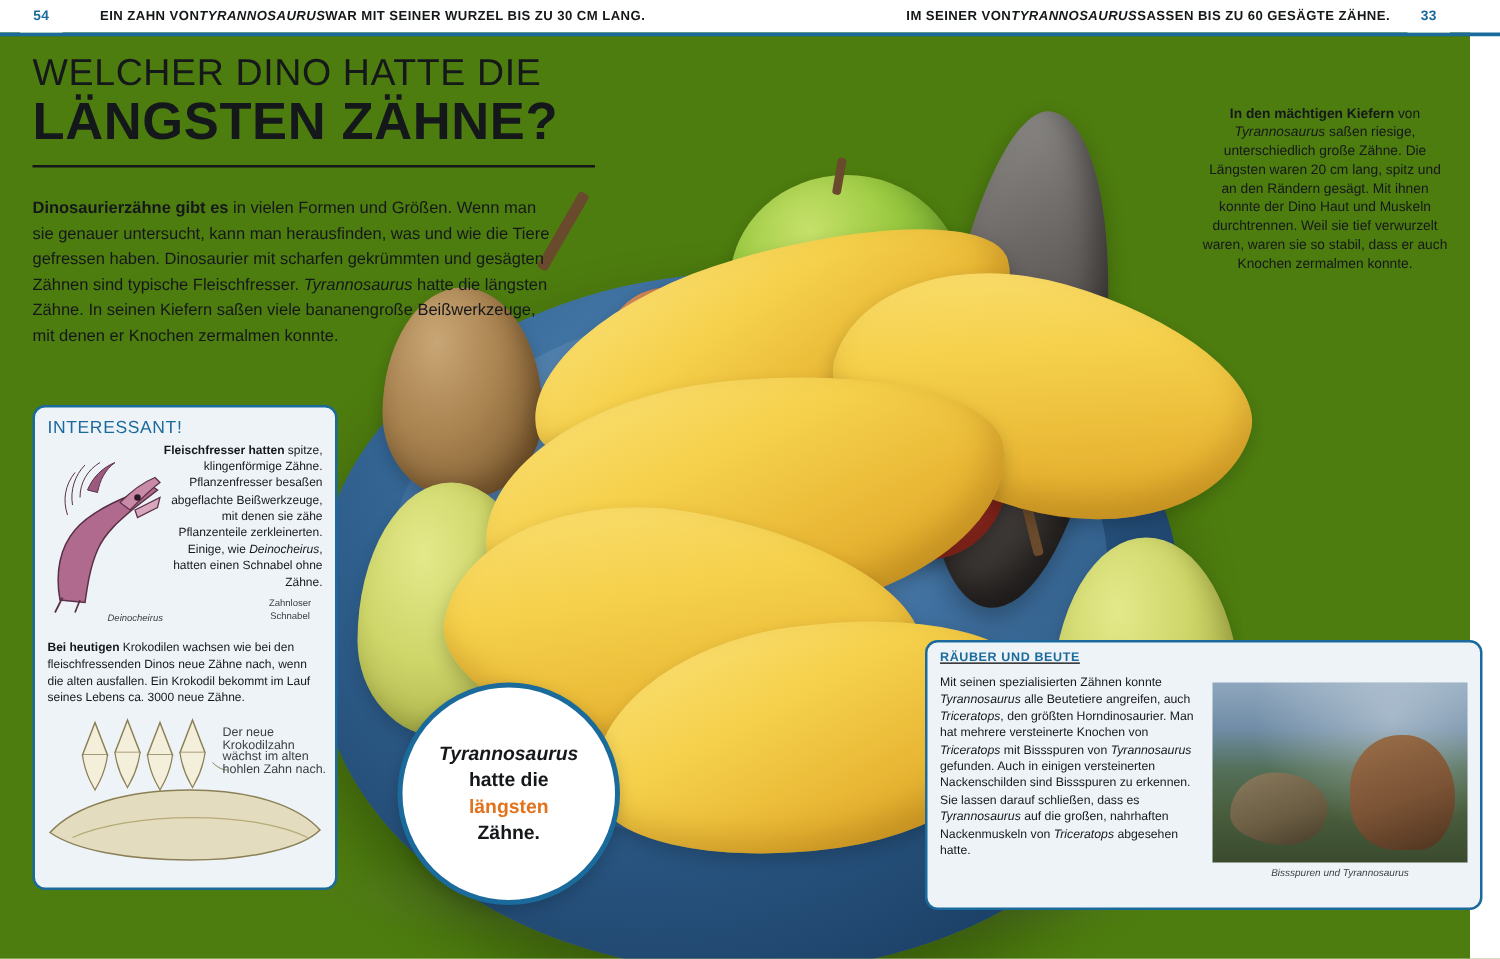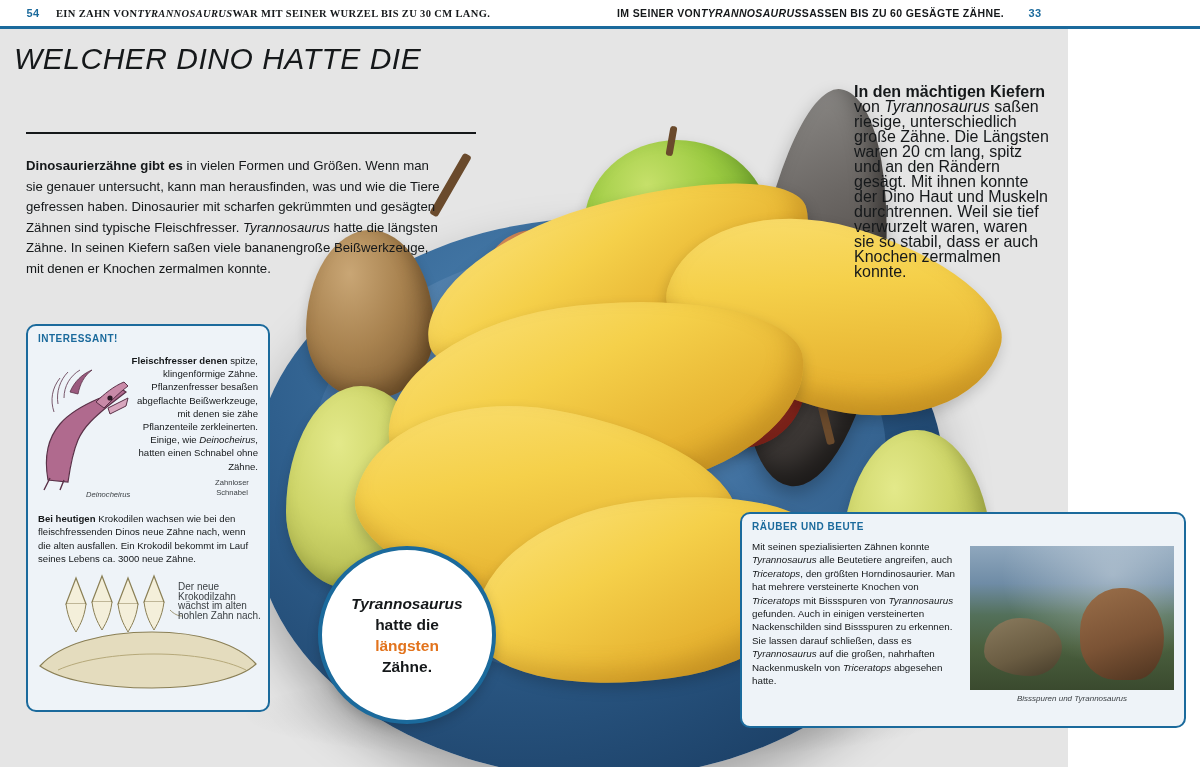--- a/index.html
+++ b/index.html
@@ -9,23 +9,23 @@
   body {
     width: 1200px;
     height: 767px;
     background: #ffffff;
     font-family: "Liberation Sans", sans-serif;
     overflow: hidden;
     position: relative;
   }
   .page {
     position: relative;
-    width: 1068px;
+    width: 1176px;
     height: 767px;
-    background: #e5e5e5;
+    background: #4d7c0f;
   }
 
   
   .runhead {
     position: absolute;
     top: 0;
     left: 0;
     width: 1200px;
     height: 26px;
     background: #ffffff;
@@ -52,41 +52,40 @@
     top: 0;
     height: 26px;
     display: flex;
     align-items: center;
     font-size: 10.5px;
     font-weight: bold;
     letter-spacing: 0.35px;
     color: #15181a;
     white-space: nowrap;
   }
-  .runtext-left { left: 56px; font-family: Liberation Serif, serif; }
+  .runtext-left { left: 80px; }
   .runtext-right { right: 64px; }
   .runtext i { font-style: italic; }
 
   .headrule {
     position: absolute;
     top: 26px;
     left: 0;
     width: 1200px;
     height: 3px;
     background: #1b6a9c;
   }
 
   
   .headline {
     position: absolute;
-    left: 14px;
+    left: 26px;
     top: 42px;
     width: 560px;
     color: #15181a;
-    font-style: italic;
   }
   .headline .l1 {
     font-size: 30px;
     letter-spacing: 0.5px;
     line-height: 34px;
     font-weight: normal;
   }
   .headline .l2 {
     font-size: 42px;
     line-height: 46px;
@@ -115,24 +114,24 @@
   }
   .intro b { font-weight: bold; }
   .intro i { font-style: italic; }
 
   
   .rightcol {
     position: absolute;
     right: 18px;
     top: 84px;
     width: 196px;
-    font-size: 16px;
+    font-size: 11px;
     line-height: 15px;
     color: #15181a;
-    text-align: left;
+    text-align: center;
   }
   .rightcol b { font-weight: bold; }
   .rightcol i { font-style: italic; }
 
   
   .photo {
     position: absolute;
     left: 236px;
     top: 30px;
     width: 776px;
@@ -228,22 +227,22 @@
     left: 26px;
     top: 324px;
     width: 240px;
     height: 384px;
     border: 2px solid #1b6a9c;
     border-radius: 10px;
     background: #eef3f8;
     overflow: hidden;
   }
   .box-title {
-    font-size: 10px;
-    font-weight: bold;
+    font-size: 14px;
+    font-weight: normal;
     color: #1b6a9c;
     letter-spacing: 0.5px;
     padding: 7px 0 0 10px;
   }
   .dino-illus {
     position: absolute;
     left: 6px;
     top: 26px;
     width: 96px;
     height: 140px;
@@ -335,20 +334,21 @@
   .box-raeuber {
     position: absolute;
     left: 740px;
     top: 512px;
     width: 442px;
     height: 212px;
     border: 2px solid #1b6a9c;
     border-radius: 10px;
     background: #eef3f8;
     overflow: hidden;
+    text-decoration: underline;
   }
   .box2-title {
     font-size: 10px;
     font-weight: bold;
     color: #1b6a9c;
     letter-spacing: 0.5px;
     padding: 7px 0 0 10px;
   }
   .box2-text {
     position: absolute;
@@ -450,20 +450,21 @@
     <div class="banana" style="left:182px; top:172px; width:400px; height:150px; transform:rotate(-16deg);"></div>
     <div class="banana" style="left:430px; top:196px; width:336px; height:182px; transform:rotate(16deg);"></div>
     <div class="banana" style="left:150px; top:274px; width:420px; height:190px; transform:rotate(-6deg);"></div>
     <div class="banana" style="left:120px; top:380px; width:380px; height:200px; transform:rotate(10deg);"></div>
     <div class="banana" style="left:236px; top:470px; width:360px; height:180px; transform:rotate(-8deg);"></div>
     <div class="stem" style="left:210px; top:120px; width:9px; height:70px; transform:rotate(30deg);"></div>
   </div>
 
   <div class="headline">
     <div class="l1">WELCHER DINO HATTE DIE</div>
+    <div class="l2">LÄNGSTEN ZÄHNE?</div>
   </div>
   <div class="headline-rule"></div>
 
   <div class="intro">
     <b>Dinosaurierzähne gibt es</b><span> in vielen Formen und Größen. Wenn man sie genauer untersucht, kann man herausfinden, was und wie die Tiere gefressen haben. Dinosaurier mit scharfen gekrümmten und gesägten Zähnen sind typische Fleischfresser. </span><i>Tyrannosaurus</i><span> hatte die längsten Zähne. In seinen Kiefern saßen viele bananengroße Beißwerkzeuge, mit denen er Knochen zermalmen konnte.</span>
   </div>
 
   <div class="rightcol">
     <b>In den mächtigen Kiefern</b><span> von </span><i>Tyrannosaurus</i><span> saßen riesige, unterschiedlich große Zähne. Die Längsten waren 20 cm lang, spitz und an den Rändern gesägt. Mit ihnen konnte der Dino Haut und Muskeln durchtrennen. Weil sie tief verwurzelt waren, waren sie so stabil, dass er auch Knochen zermalmen konnte.</span>
   </div>
@@ -477,21 +478,21 @@
       <path d="M36 40 C40 30 48 22 58 18 C50 24 46 32 44 42 Z" fill="#9a5a7e" stroke="#5a3148" stroke-width="0.8"></path>
       <path d="M30 46 C30 34 36 24 46 18" fill="none" stroke="#5a3148" stroke-width="0.8"></path>
       <path d="M24 52 C22 40 26 28 34 20" fill="none" stroke="#5a3148" stroke-width="0.8"></path>
       <path d="M20 60 C16 48 18 36 26 26" fill="none" stroke="#5a3148" stroke-width="0.8"></path>
       <circle cx="76" cy="46" r="2.6" fill="#2b1824"></circle>
       <path d="M74 56 L94 46 L92 54 L76 62 Z" fill="#d8a7be" stroke="#5a3148" stroke-width="1"></path>
       <path d="M16 126 L10 138 M30 128 L26 138" stroke="#5a3148" stroke-width="1.4" fill="none"></path>
     </svg>
 
     <div class="box-text-a">
-      <b>Fleischfresser denen</b><span> spitze, klingenförmige Zähne. Pflanzenfresser besaßen abgeflachte Beißwerkzeuge, mit denen sie zähe Pflanzenteile zerkleinerten. Einige, wie </span><i>Deinocheirus</i><span>, hatten einen Schnabel ohne Zähne.</span>
+      <b>Fleischfresser hatten</b><span> spitze, klingenförmige Zähne. Pflanzenfresser besaßen abgeflachte Beißwerkzeuge, mit denen sie zähe Pflanzenteile zerkleinerten. Einige, wie </span><i>Deinocheirus</i><span>, hatten einen Schnabel ohne Zähne.</span>
     </div>
 
     <div class="caption-deino">Deinocheirus</div>
     <div class="label-schnabel">Zahnloser Schnabel</div>
 
     <div class="box-text-b">
       <b>Bei heutigen</b><span> Krokodilen wachsen wie bei den fleischfressenden Dinos neue Zähne nach, wenn die alten ausfallen. Ein Krokodil bekommt im Lauf seines Lebens ca. 3000 neue Zähne.</span>
     </div>
 
     <svg class="croc-illus" viewBox="0 0 232 132">

